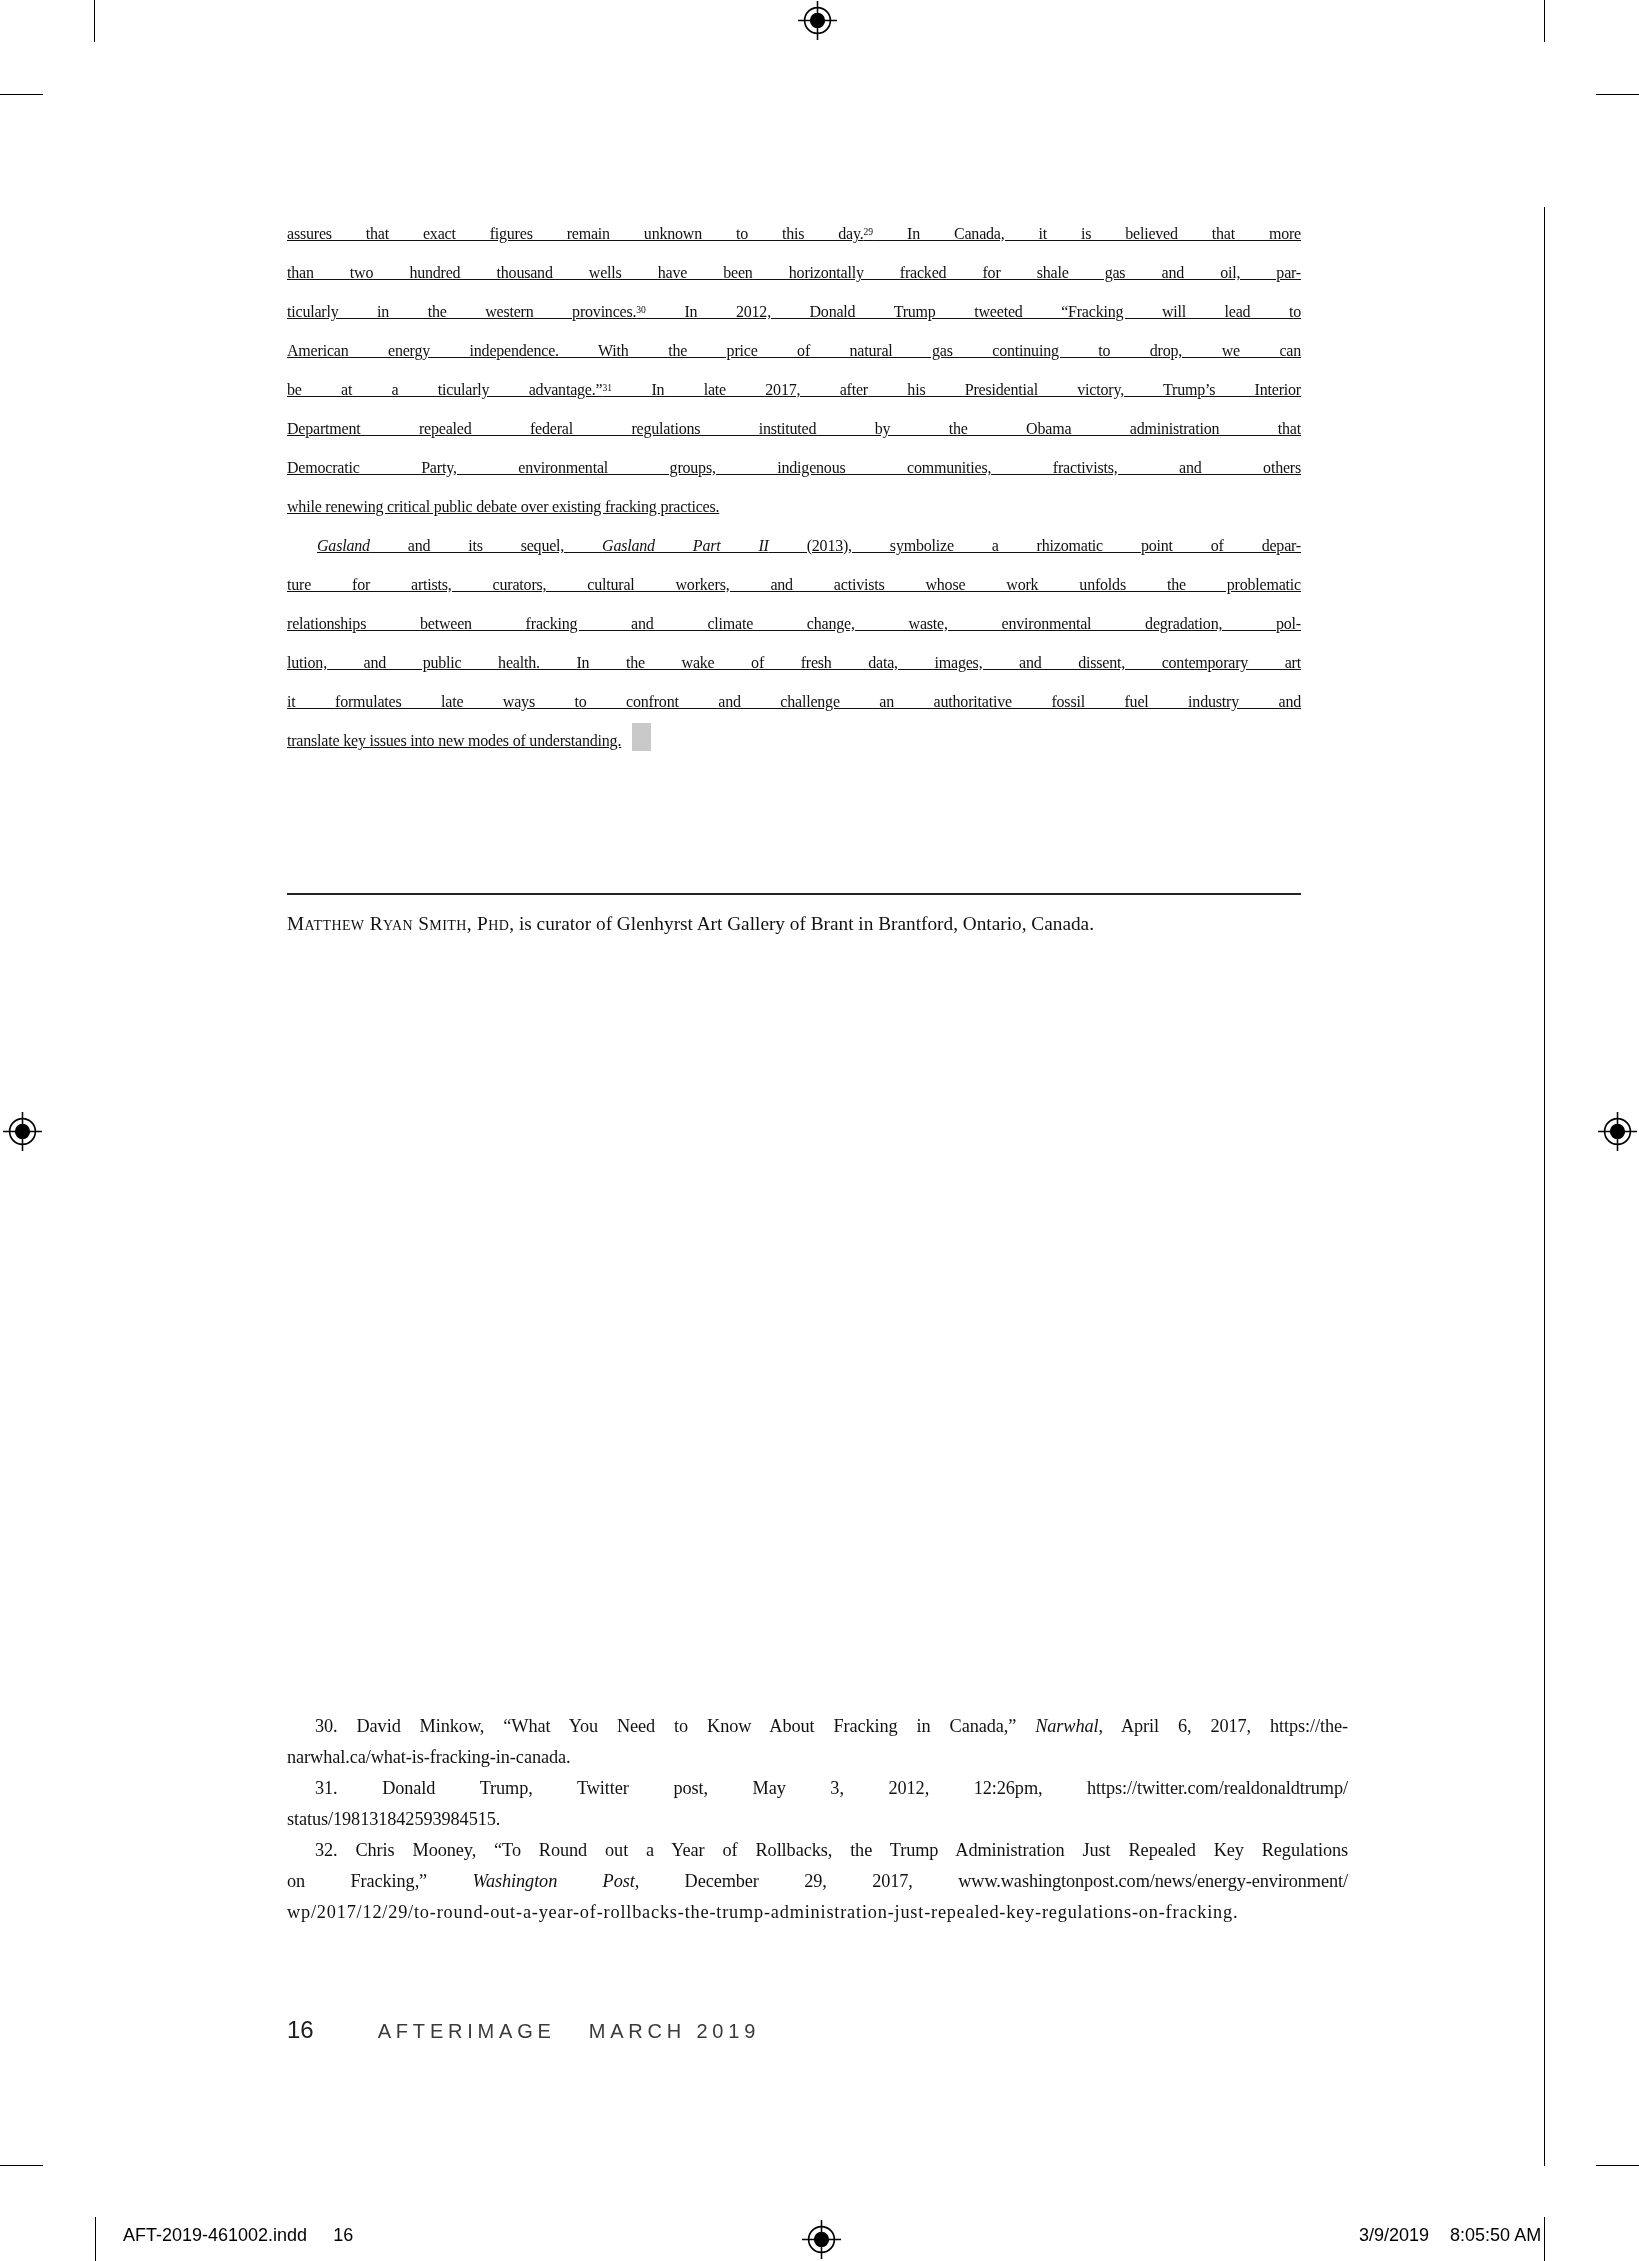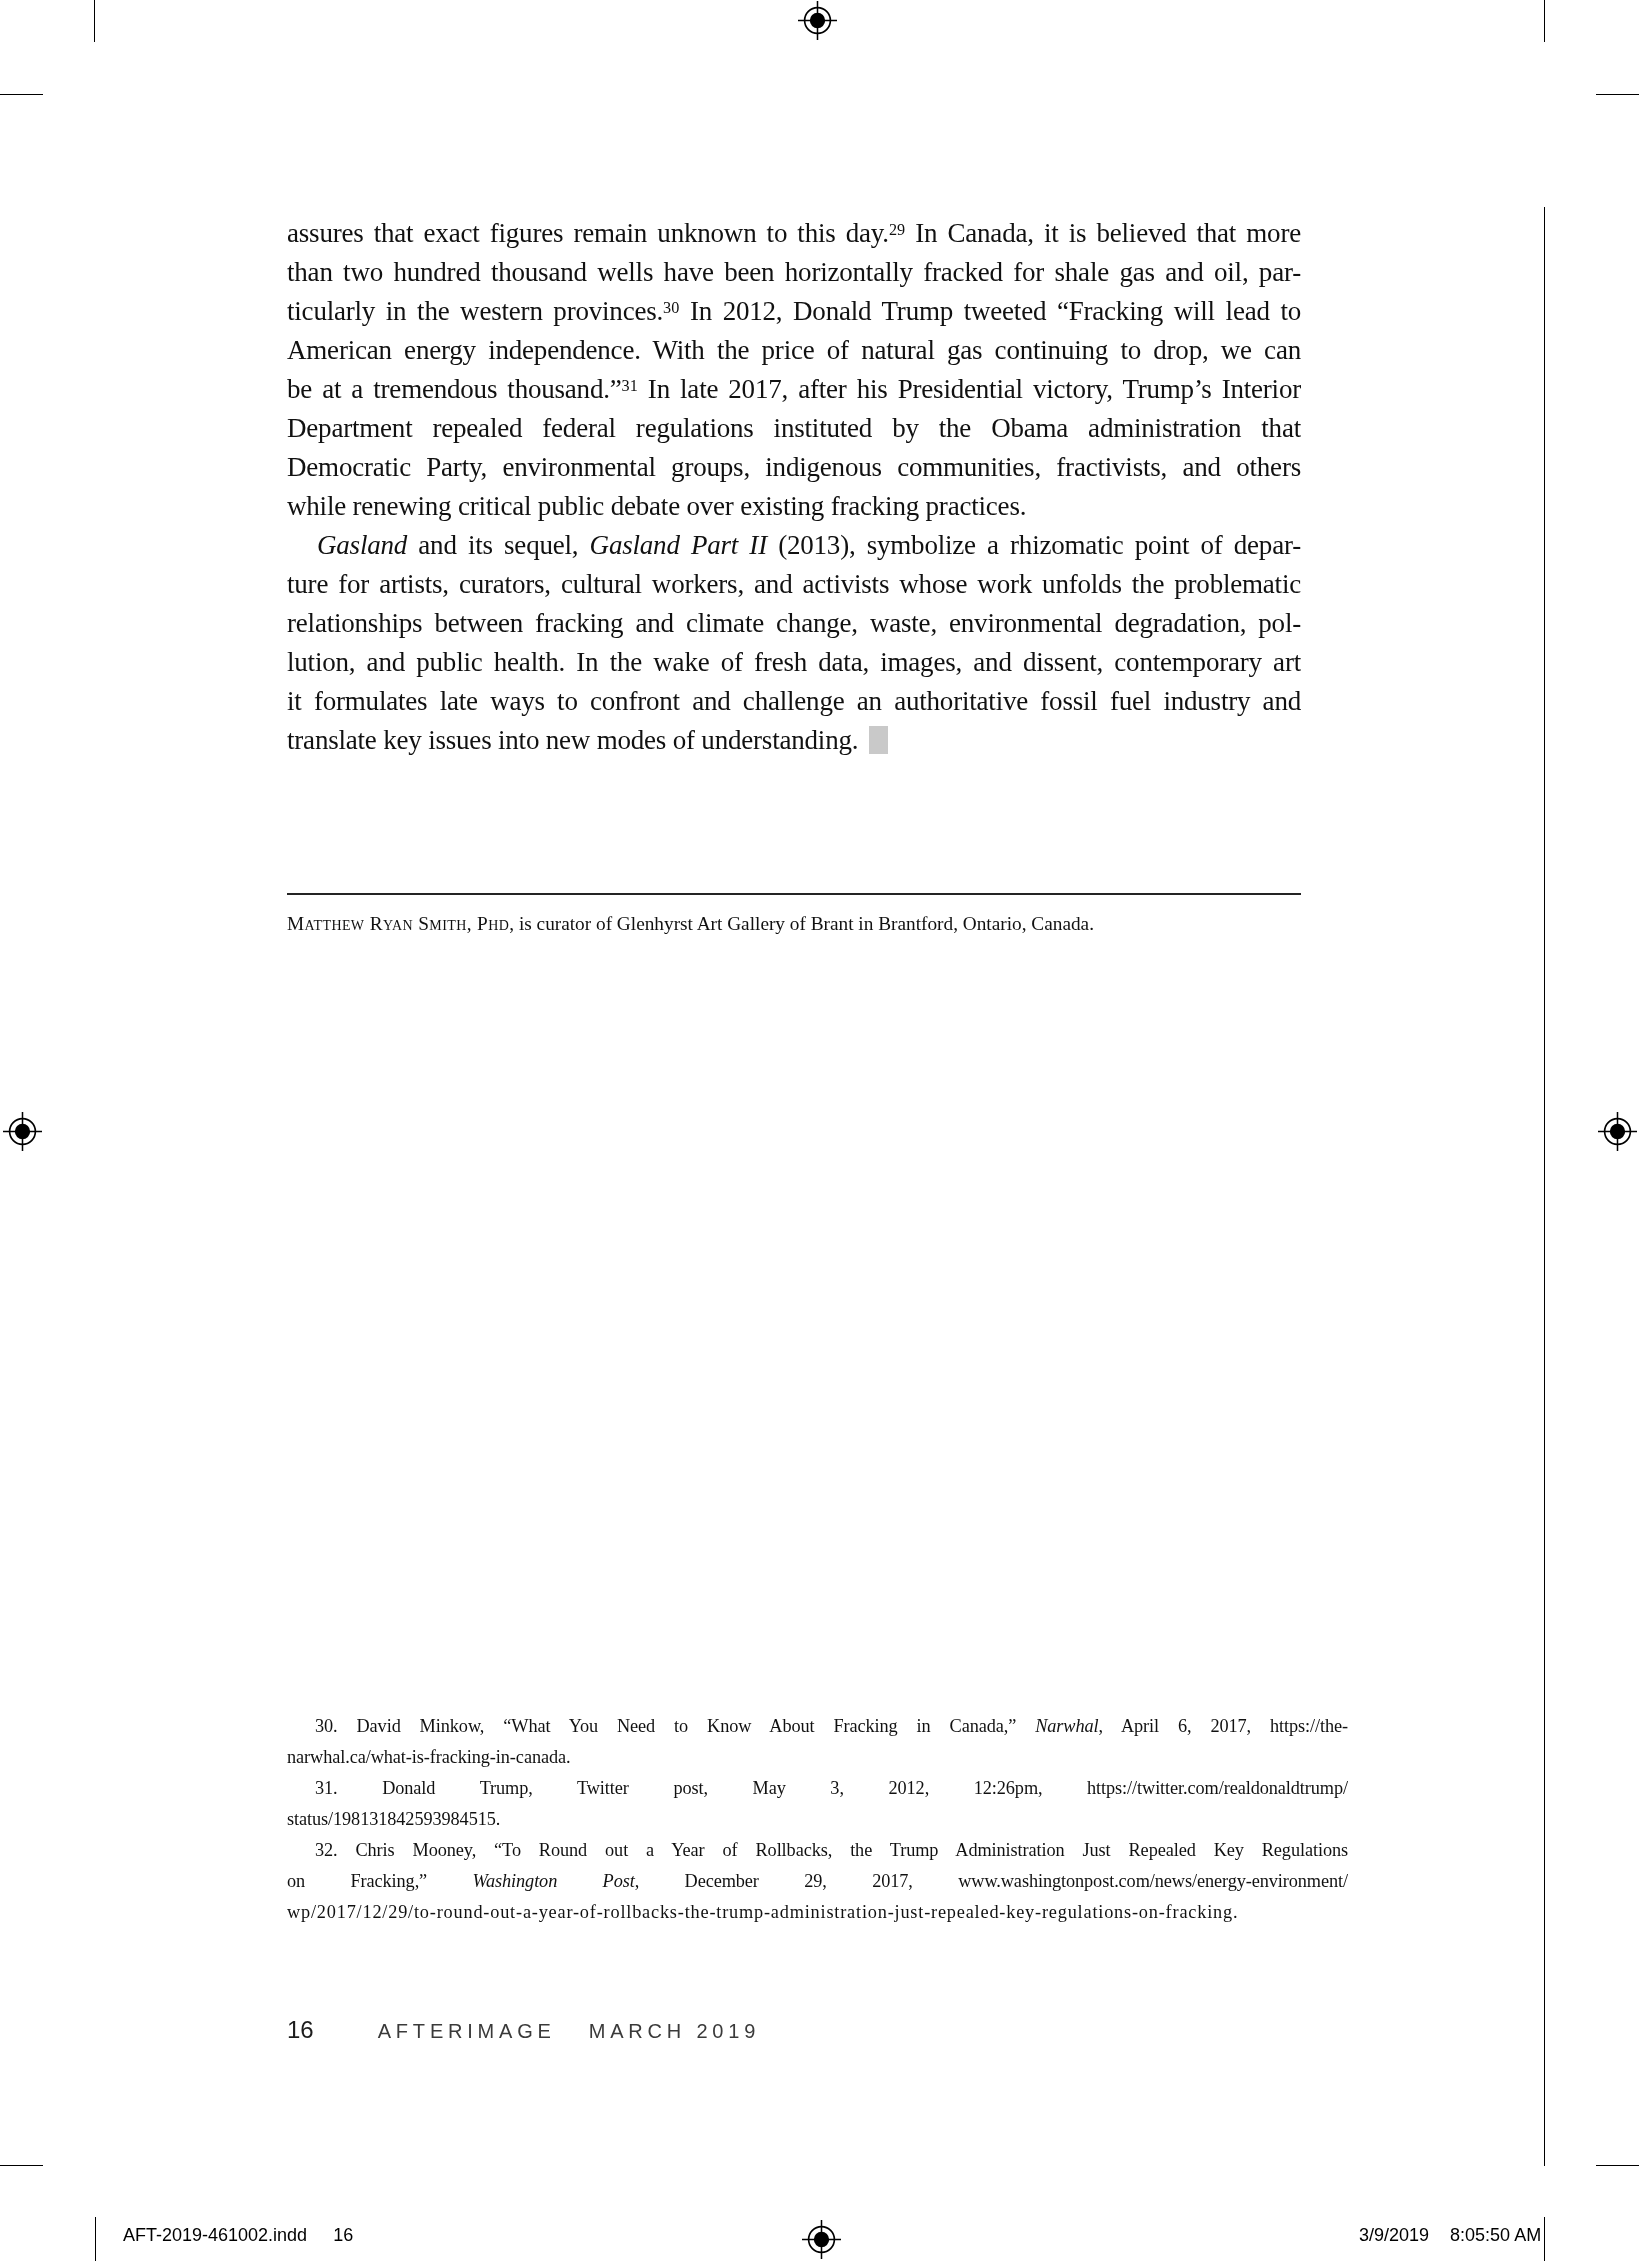--- a/index.html
+++ b/index.html
@@ -5,21 +5,21 @@
   html,body{margin:0;padding:0;background:#ffffff;}
   #page{position:relative;width:1640px;height:2261px;background:#ffffff;overflow:hidden;
         font-family:"Liberation Serif","DejaVu Serif",serif;color:#111;}
 
   
   .cropline{position:absolute;background:#000;}
   .regmark{position:absolute;width:39px;height:39px;}
 
   
   #body-text{position:absolute;left:287px;top:214px;width:1014px;
-             font-size:27px;letter-spacing:-0.2px;}
+             font-size:16px;letter-spacing:-0.2px;text-decoration:underline;}
   .tline{height:39px;line-height:39px;overflow:hidden;
          text-align:justify;text-align-last:justify;}
   .tline.last{text-align-last:left;}
   .tline.indent{text-indent:30px;}
   .tline.track{letter-spacing:0.8px;}
   .sup{font-size:0.6em;position:relative;top:-0.45em;letter-spacing:0;}
   .i{font-style:italic;}
   .sc{font-variant:small-caps;letter-spacing:0.4px;}
   .mk{display:inline-block;width:18.6px;height:28px;background:#c9c9c9;
       margin-left:11px;vertical-align:-4.8px;}
@@ -89,21 +89,21 @@
     <circle r="18.5" fill="none" stroke="#000" stroke-width="2.4"></circle>
       <circle r="11" fill="#000"></circle>
   </svg>
 
   <div id="body-text">
       <div>
         <div class="tline"><span class="t">assures that exact figures remain unknown to this day.</span><span class="sup">29</span><span class="t"> In Canada, it is believed that more</span></div>
         <div class="tline"><span class="t">than two hundred thousand wells have been horizontally fracked for shale gas and oil, par-</span></div>
         <div class="tline"><span class="t">ticularly in the western provinces.</span><span class="sup">30</span><span class="t"> In 2012, Donald Trump tweeted “Fracking will lead to</span></div>
         <div class="tline"><span class="t">American energy independence. With the price of natural gas continuing to drop, we can</span></div>
-        <div class="tline"><span class="t">be at a tremendous thousand.”</span><span class="sup">31</span><span class="t"> In late 2017, after his Presidential victory, Trump’s Interior</span></div>
+        <div class="tline"><span class="t">be at a ticularly advantage.”</span><span class="sup">31</span><span class="t"> In late 2017, after his Presidential victory, Trump’s Interior</span></div>
         <div class="tline"><span class="t">Department repealed federal regulations instituted by the Obama administration that</span></div>
         <div class="tline"><span class="t">Democratic Party, environmental groups, indigenous communities, fractivists, and others</span></div>
         <div class="tline last"><span class="t">while renewing critical public debate over existing fracking practices.</span></div>
       </div>
       <div>
         <div class="tline indent"><span class="i">Gasland</span><span class="t"> and its sequel, </span><span class="i">Gasland Part II</span><span class="t"> (2013), symbolize a rhizomatic point of depar-</span></div>
         <div class="tline"><span class="t">ture for artists, curators, cultural workers, and activists whose work unfolds the problematic</span></div>
         <div class="tline"><span class="t">relationships between fracking and climate change, waste, environmental degradation, pol-</span></div>
         <div class="tline"><span class="t">lution, and public health. In the wake of fresh data, images, and dissent, contemporary art</span></div>
         <div class="tline"><span class="t">it formulates late ways to confront and challenge an authoritative fossil fuel industry and</span></div>

